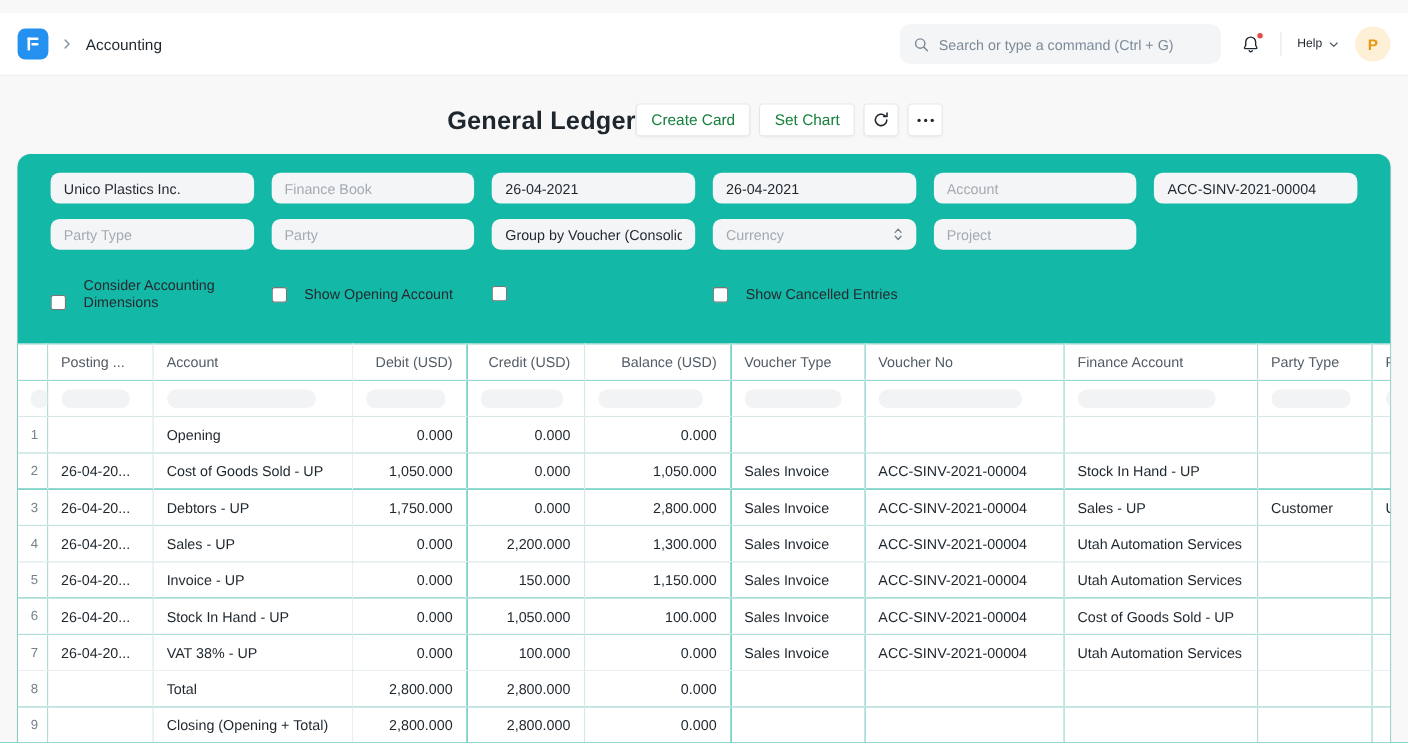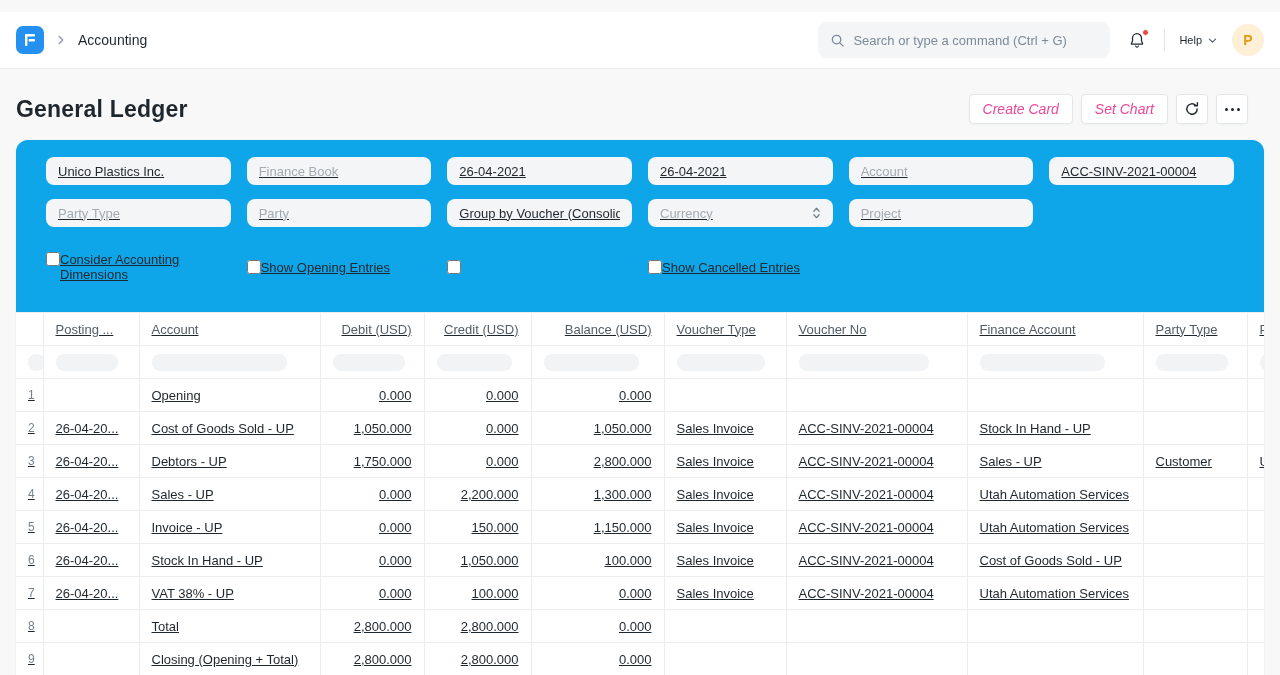--- a/index.html
+++ b/index.html
@@ -37,62 +37,61 @@
   .vdivider { width: 1px; height: 22px; background: #e2e6e9; }
   .help { display: flex; align-items: center; gap: 5px; font-size: 11px; cursor: pointer; text-align: right; }
   .avatar {
     width: 32px; height: 32px; border-radius: 50%; background: #fdf0d7;
     color: #e79913; font-size: 14px; font-weight: bold;
     display: flex; align-items: center; justify-content: center; cursor: pointer;
   }
 
   
   .page-head {
-    display: flex; align-items: center; justify-content: space-between;
+    display: flex; align-items: center; justify-content: center;
     padding: 25px 32px 16px 16px;
   }
   .page-title { font-size: 23px; font-weight: bold; color: #1f272e; letter-spacing: .2px; }
   .actions { display: flex; align-items: center; gap: 8px; }
   .btn {
     height: 30px; background: #fff; border: 1px solid #e4e7ea; border-radius: 4px;
-    font-family: inherit; font-size: 14px; color: #ec4899; padding: 0 13px;
+    font-family: inherit; font-size: 14px; color: #15803d; padding: 0 13px;
     cursor: pointer; display: flex; align-items: center; justify-content: center;
     box-shadow: 0 1px 2px rgba(25,39,52,.04);
-    font-style: italic;
   }
   .btn-icon { width: 32px; padding: 0; }
   .dots { display: flex; gap: 3px; align-items: center; }
   .dots i { width: 3px; height: 3px; border-radius: 50%; background: #1f272e; display: block; }
 
   
   .card {
-    margin: 0 16px; background: #0ea5e9; border-radius: 12px 12px 0 0;
+    margin: 0 16px; background: #14b8a6; border-radius: 12px 12px 0 0;
     box-shadow: 0 0 1px rgba(25,39,52,.12), 0 1px 2px rgba(25,39,52,.05);
-    height: 535px; padding-top: 17px; overflow: hidden; text-decoration: underline;
+    height: 535px; padding-top: 17px; overflow: hidden;
   }
   .filters-grid {
     display: grid; grid-template-columns: repeat(6, 1fr);
     gap: 14px 16px; margin: 0 30px;
   }
   .filter-input {
     height: 28px; width: 100%; background: #f4f5f6; border: none; border-radius: 8px;
     padding: 0 12px; font-family: inherit; font-size: 13px; color: #1f272e;
     outline: none; display: flex; align-items: center;
   }
   input.filter-input::placeholder { color: #a3abb2; opacity: 1; }
   .filter-select { justify-content: space-between; cursor: pointer; white-space: nowrap; overflow: hidden; }
   .filter-select .sel-text { overflow: hidden; white-space: nowrap; }
   .filter-select .muted { color: #a3abb2; }
   .sel-arrows { flex: 0 0 auto; margin-left: 6px; display: flex; }
 
   .checks-grid {
     display: grid; grid-template-columns: repeat(6, 1fr);
     gap: 0 16px; margin: 20px 30px 0 30px; align-items: center; min-height: 40px;
   }
-  .check-item { display: flex; align-items: flex-start; gap: 0; font-size: 13px; color: #242a30; }
+  .check-item { display: flex; align-items: flex-end; gap: 16px; font-size: 13px; color: #242a30; }
   .check-item input[type="checkbox"] {
     width: 14px; height: 14px; flex: 0 0 auto; accent-color: #2490ef;
     border-radius: 4px; cursor: pointer;
   }
 
   
   .table-wrap { margin-top: 25px; width: 100%; overflow: hidden; }
   table.gl { border-collapse: collapse; table-layout: fixed; width: 1381px; font-size: 13px; }
   table.gl th, table.gl td {
     height: 33px; padding: 0 12px; border-bottom: 1px solid #ebeef0;
@@ -201,21 +200,21 @@
     <input class="filter-input" placeholder="Project" style="">
   </div>
 
   <div class="checks-grid">
     <label class="check-item">
       <input type="checkbox" style="">
       <span>Consider Accounting Dimensions</span>
     </label>
     <label class="check-item">
       <input type="checkbox" style="">
-      <span>Show Opening Entries</span>
+      <span>Show Opening Account</span>
     </label>
     <label class="check-item">
       <input type="checkbox" style="">
     </label>
     <label class="check-item">
       <input type="checkbox" style="">
       <span>Show Cancelled Entries</span>
     </label>
   </div>
 

